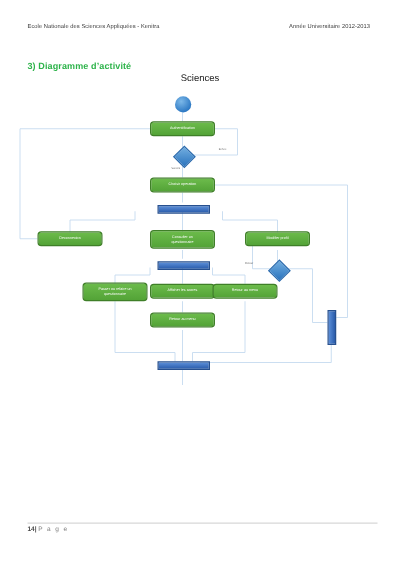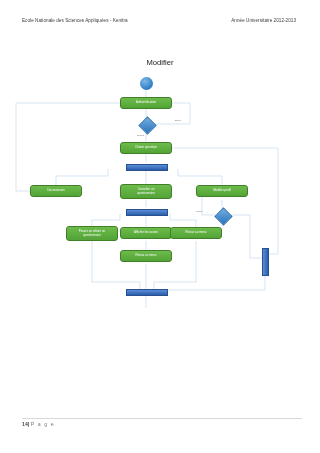--- a/index.html
+++ b/index.html
@@ -156,24 +156,25 @@
 </head>
 <body>
 
 <div class="page">
 
   <div class="doc-header">
     <div class="left">Ecole Nationale des Sciences Appliquées - Kenitra</div>
     <div class="right">Année Universitaire 2012-2013</div>
   </div>
 
+  <div class="section-title">3) Diagramme d’activité</div>
 
   <div class="diagram">
 
-    <div class="diagram-title">Modifier</div>
+    <div class="diagram-title">Sciences</div>
 
     <svg class="wires" viewBox="0 0 320 260" width="320" height="260">
       <g stroke="#c3d9ef" stroke-width="0.7" fill="none">
 
         <line x1="146" y1="32" x2="146" y2="39"></line>
 
         <line x1="146" y1="51" x2="146" y2="60"></line>
 
         <line x1="172" y1="45" x2="190" y2="45"></line>
         <line x1="190" y1="45" x2="190" y2="66"></line>

